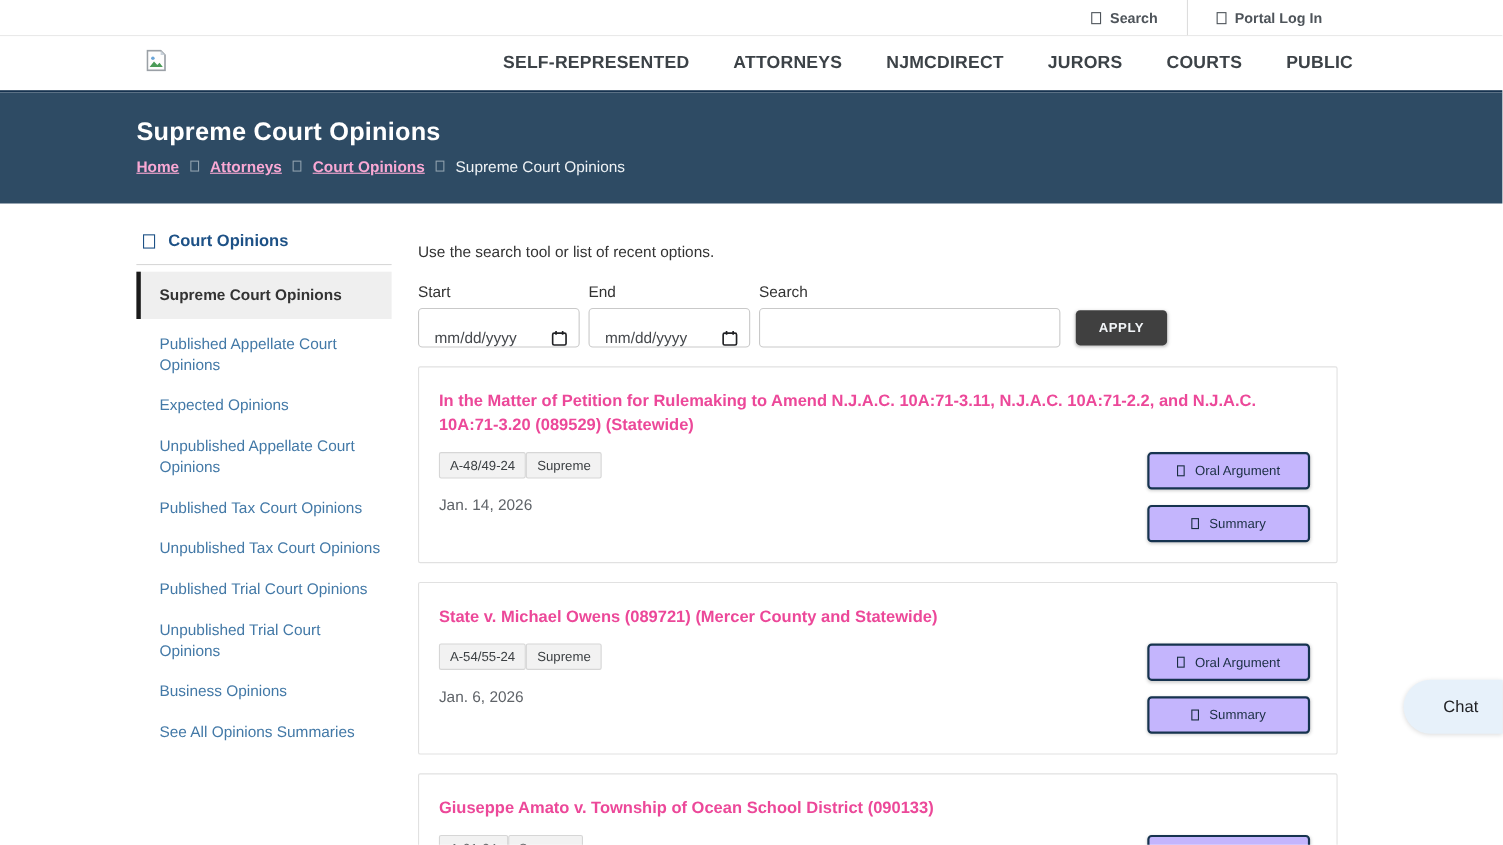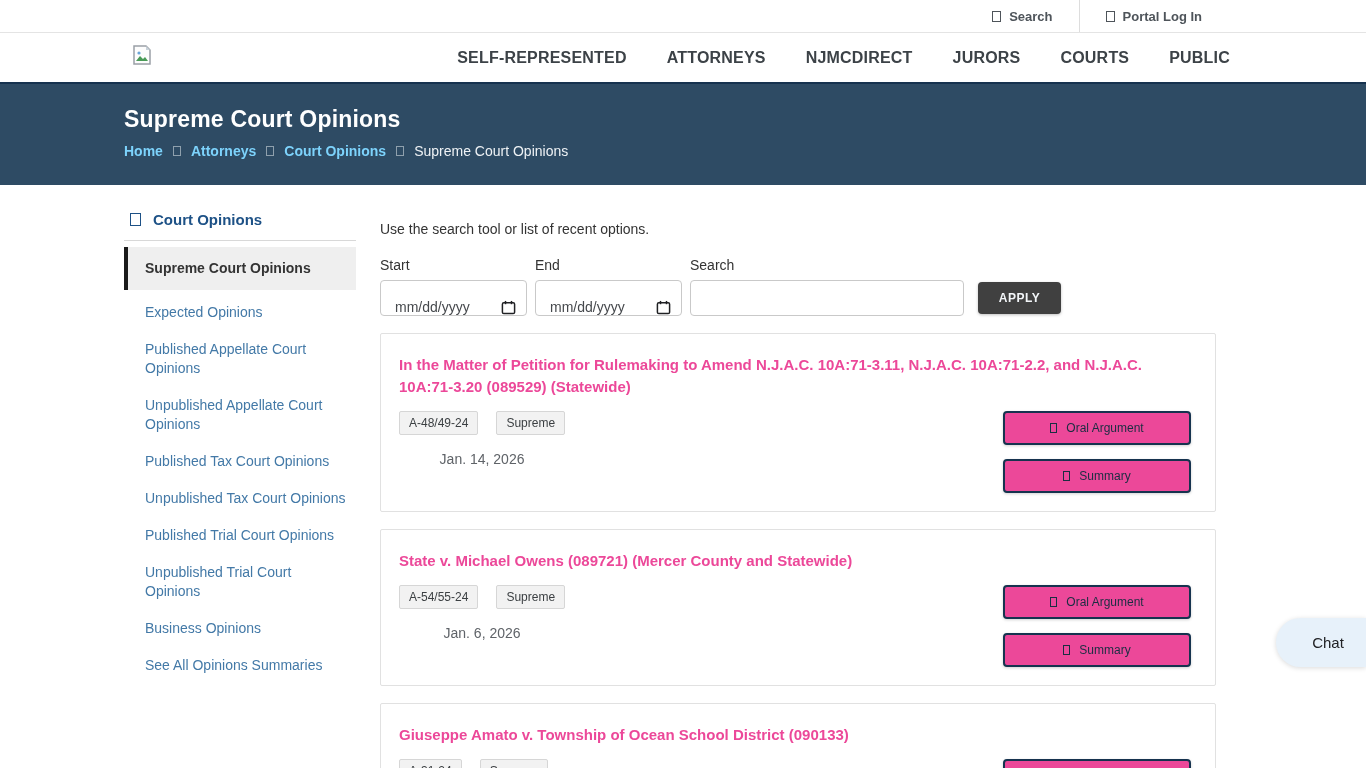--- a/index.html
+++ b/index.html
@@ -20,21 +20,21 @@
     padding:0 136px 0 133px; border-bottom:2px solid #16324f; background:#fff; }
   .logo { width:18px; height:20px; position:relative; margin-top:-6px; }
   .nav-links { display:flex; gap:40px; }
   .nav-link { font-size:16px; font-weight:700; color:#3c4247; letter-spacing:.2px;
     text-decoration:none; cursor:pointer; white-space:nowrap; }
 
   
   .hero { height:101px; background:#2e4b64; padding:22px 0 0 124px; }
   .hero-title { color:#ffffff; font-size:23px; font-weight:700; letter-spacing:.2px; }
   .breadcrumb { margin-top:10px; display:flex; align-items:center; gap:10px; font-size:14px; }
-  .crumb-link { color:#7dd3fc; font-weight:700; cursor:pointer; }
+  .crumb-link { color:#f9a8d4; font-weight:700; text-decoration:underline; cursor:pointer; }
   .crumb-sep { display:inline-block; width:8px; height:10px; border:1px solid #8fa0ad; }
   .crumb-current { color:#eef2f5; font-weight:400; }
 
   
   .content { display:flex; padding-left:124px; }
 
   
   .sidebar { width:232px; flex:0 0 232px; padding-top:20px; }
   .sidebar-header { display:flex; align-items:center; gap:12px; color:#1d5186;
     font-size:15px; font-weight:700; padding:6px 0 12px 6px; border-bottom:1px solid #d8d8d8; }
@@ -62,26 +62,26 @@
   .apply-wrap { display:flex; flex-direction:column; justify-content:flex-end; margin-left:6px; padding-bottom:2px; }
   .apply-btn { width:83px; height:32px; background:#404040; color:#f2f5f8; border:none;
     border-radius:4px; font-size:12px; font-weight:700; letter-spacing:.5px; cursor:pointer;
     box-shadow:0 1px 3px rgba(0,0,0,.25); font-family:"Liberation Sans", sans-serif; }
 
   
   .card { border:1px solid #e1e1e1; border-radius:2px; background:#fff;
     margin-top:17px; padding:20px 24px 18px 18px; }
   .card-title { color:#ec4899; font-size:15px; font-weight:700; line-height:22px; cursor:pointer; }
   .card-body { display:flex; justify-content:space-between; margin-top:13px; }
-  .badges { display:flex; gap:18px; align-items:flex-start; }
+  .badges { display:flex; gap:0; align-items:flex-start; }
   .badge { background:#f2f2f2; border:1px solid #d6d6d6; border-radius:2px;
     font-size:12px; color:#3c4043; padding:4px 9px; white-space:nowrap; }
-  .card-date { font-size:14px; color:#5f6368; margin-top:16px;text-align:center; }
+  .card-date { font-size:14px; color:#5f6368; margin-top:16px; }
   .btn-col { display:flex; flex-direction:column; gap:14px; }
-  .card-btn { width:188px; height:34px; background:#ec4899; border:2px solid #16334f;
+  .card-btn { width:148px; height:34px; background:#c4b5fd; border:2px solid #16334f;
     border-radius:4px; display:flex; align-items:center; justify-content:center; gap:9px;
     font-size:12px; color:#1a2e42; cursor:pointer; box-shadow:0 1px 3px rgba(0,0,0,.18);
     font-family:"Liberation Sans", sans-serif; }
   .card-btn .glyph-box { width:7px; height:10px; }
 
   
   .chat-pill { position:fixed; right:0; top:618px; width:90px; height:49px;
     background:#e7f1fa; border-radius:25px 0 0 25px; display:flex; align-items:center;
     justify-content:center; padding-left:14px; box-shadow:0 1px 5px rgba(0,0,0,.15);
     font-size:15px; color:#202124; cursor:pointer; }
@@ -136,22 +136,22 @@
 </div>
 
 <div class="content">
 
   <div class="sidebar">
     <div class="sidebar-header">
       <span class="glyph-box"></span>
       <span>Court Opinions</span>
     </div>
     <a class="side-item active">Supreme Court Opinions</a>
+    <a class="side-item">Published Appellate Court Opinions</a>
     <a class="side-item">Expected Opinions</a>
-    <a class="side-item">Published Appellate Court Opinions</a>
     <a class="side-item">Unpublished Appellate Court Opinions</a>
     <a class="side-item">Published Tax Court Opinions</a>
     <a class="side-item">Unpublished Tax Court Opinions</a>
     <a class="side-item">Published Trial Court Opinions</a>
     <a class="side-item">Unpublished Trial Court Opinions</a>
     <a class="side-item">Business Opinions</a>
     <a class="side-item">See All Opinions Summaries</a>
   </div>
 
   <div class="main">

